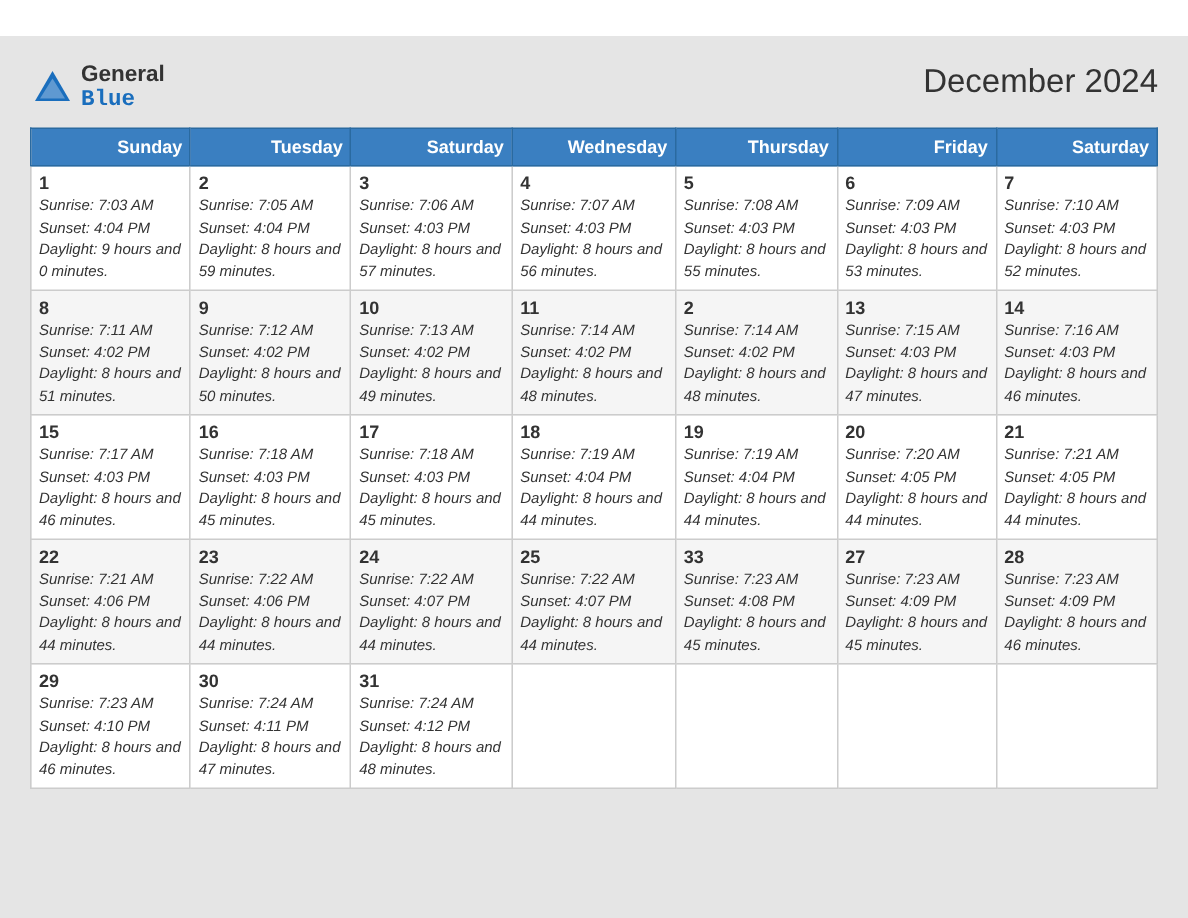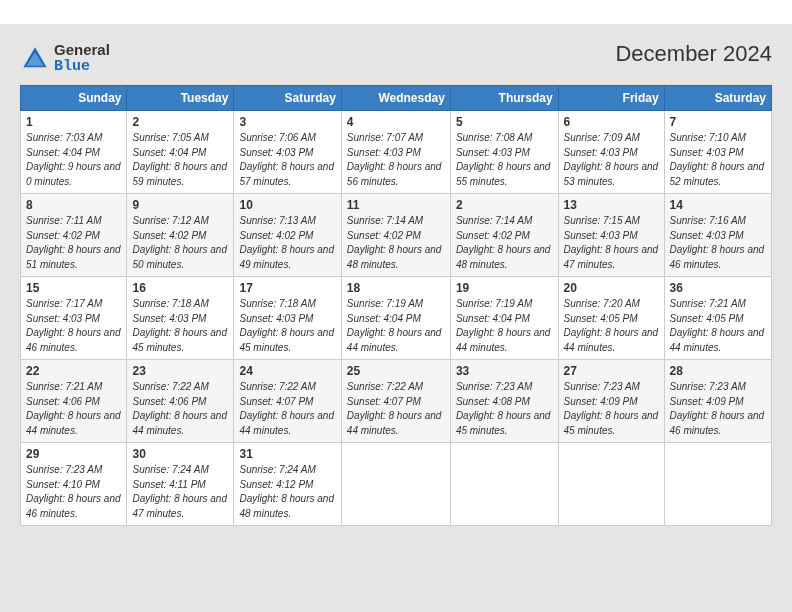--- a/index.html
+++ b/index.html
@@ -215,21 +215,21 @@
           </td>
           <td>
             <span class="day-num">19</span>
             <div class="day-info">Sunrise: 7:19 AM<br>Sunset: 4:04 PM<br>Daylight: 8 hours and 44 minutes.</div>
           </td>
           <td>
             <span class="day-num">20</span>
             <div class="day-info">Sunrise: 7:20 AM<br>Sunset: 4:05 PM<br>Daylight: 8 hours and 44 minutes.</div>
           </td>
           <td>
-            <span class="day-num">36</span>
+            <span class="day-num">21</span>
             <div class="day-info">Sunrise: 7:21 AM<br>Sunset: 4:05 PM<br>Daylight: 8 hours and 44 minutes.</div>
           </td>
         </tr>
         <tr>
           <td>
             <span class="day-num">22</span>
             <div class="day-info">Sunrise: 7:21 AM<br>Sunset: 4:06 PM<br>Daylight: 8 hours and 44 minutes.</div>
           </td>
           <td>
             <span class="day-num">23</span>

